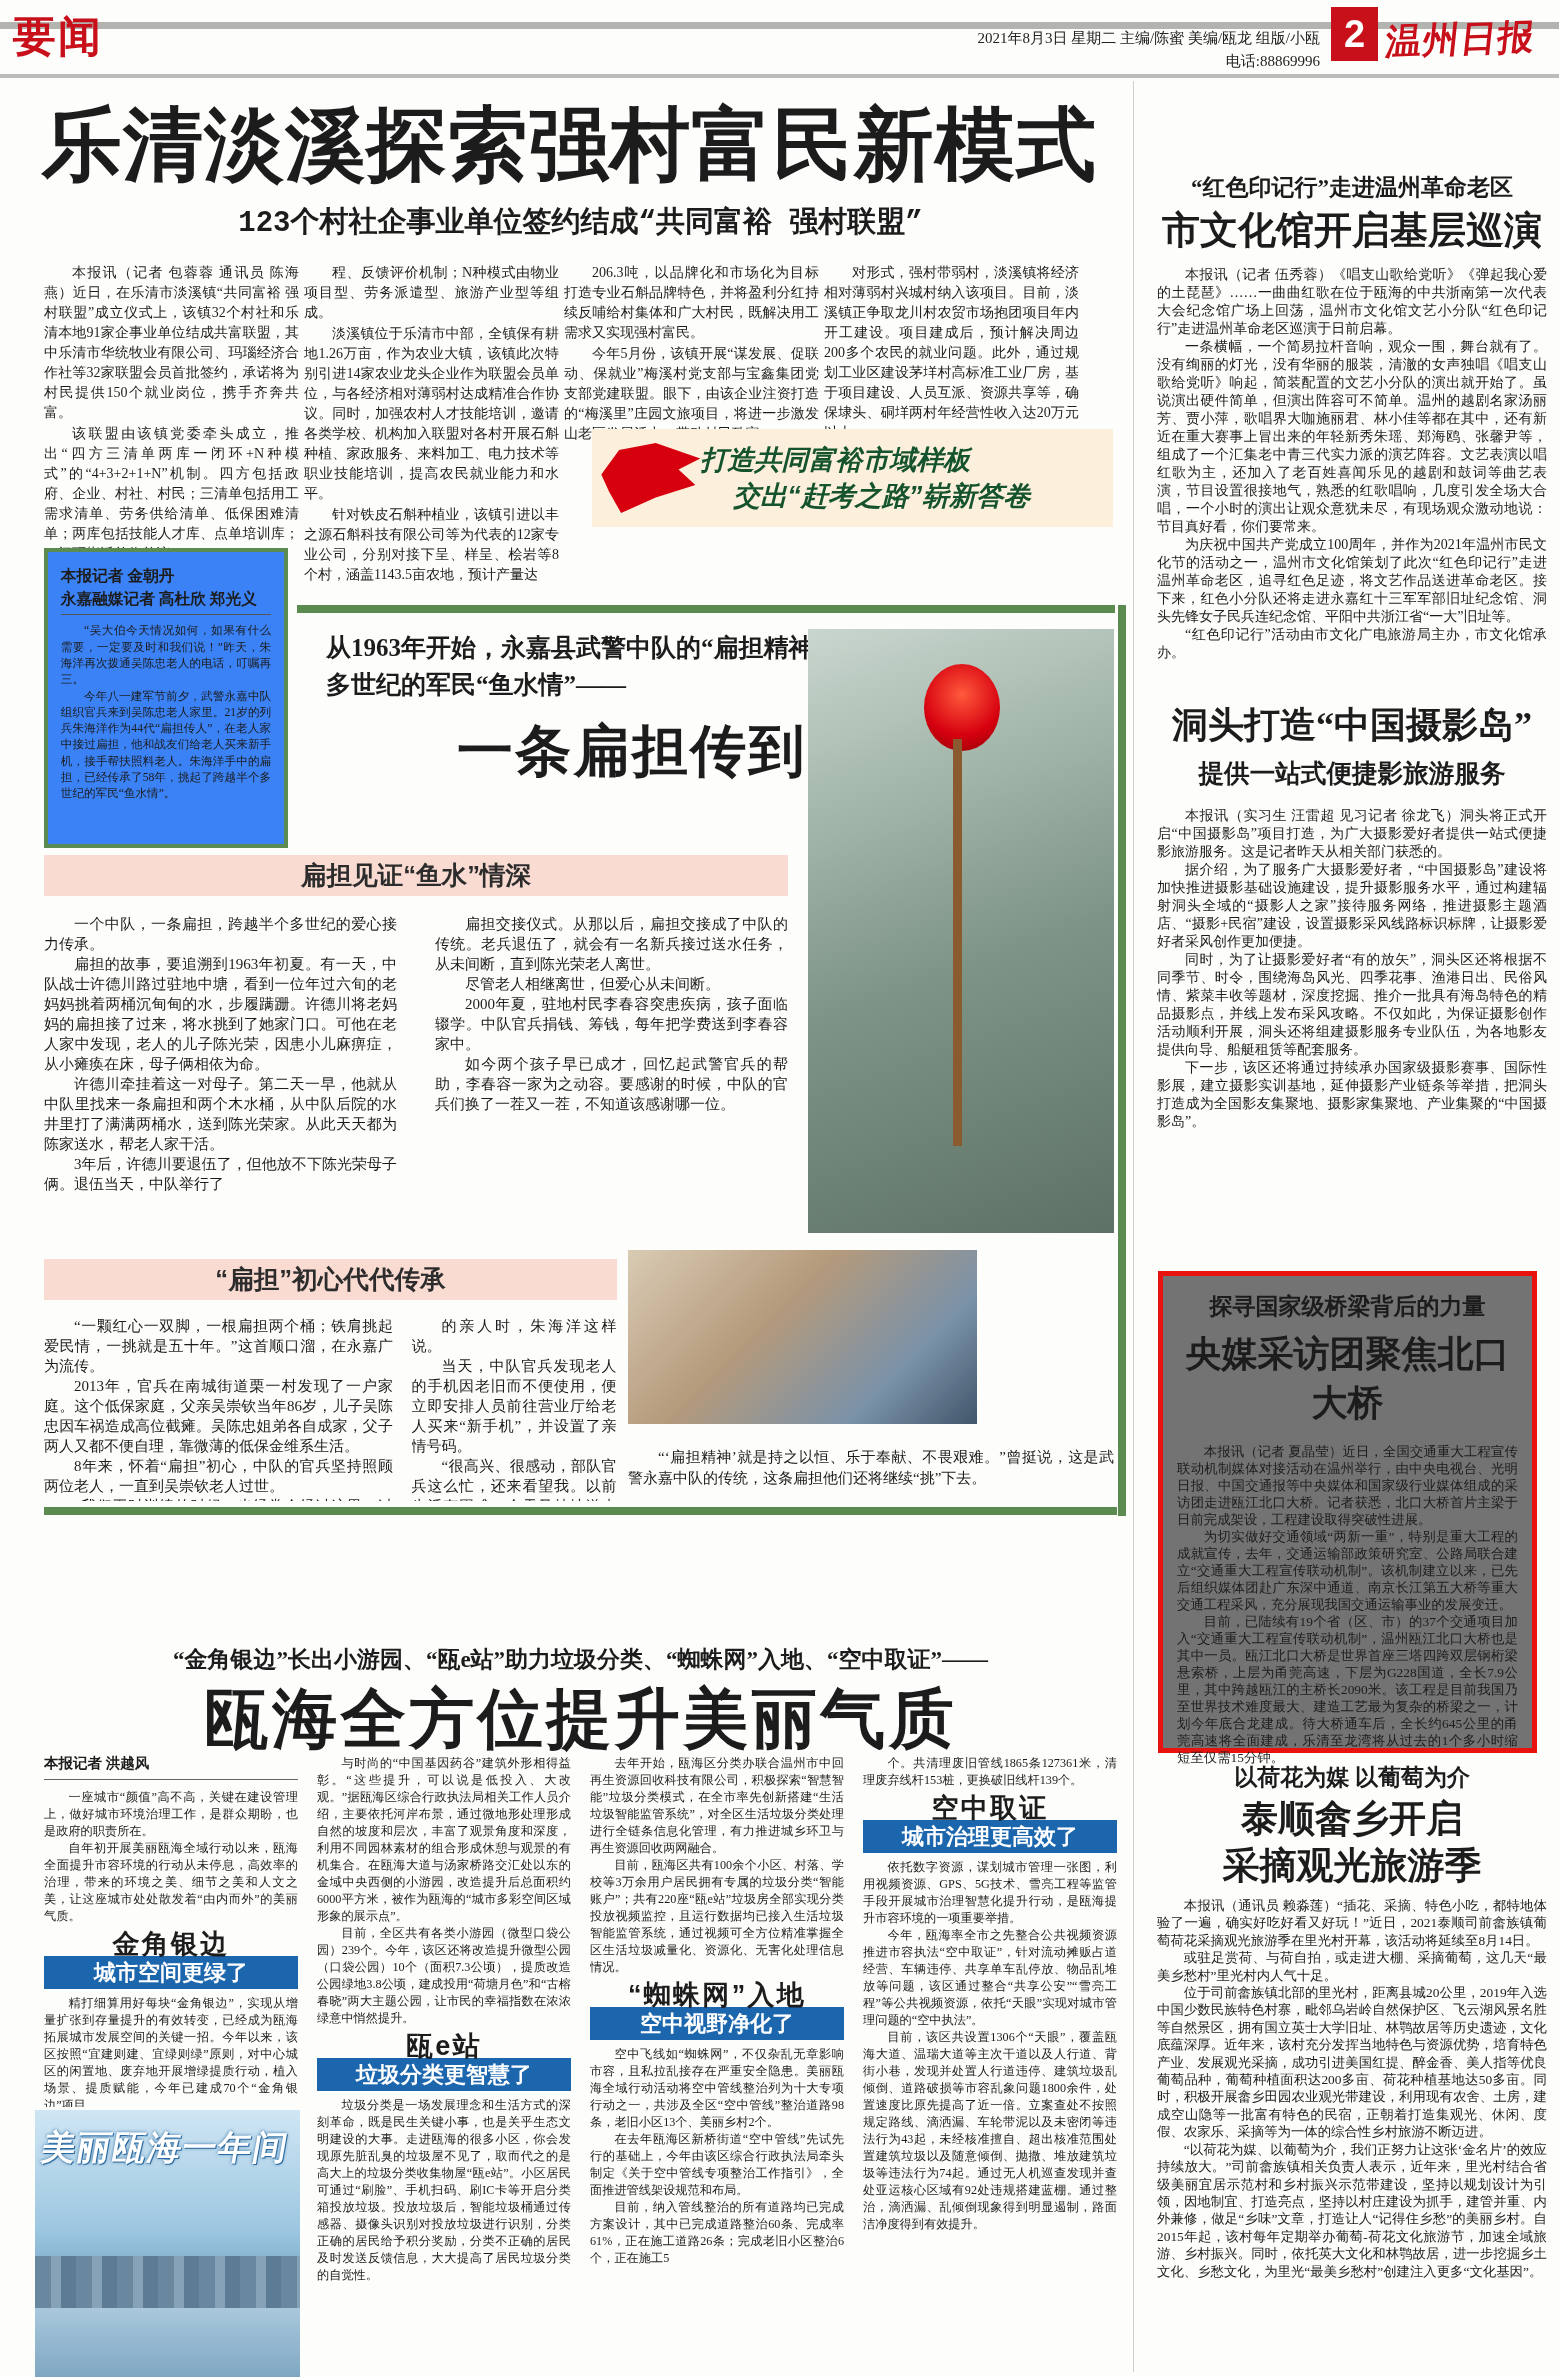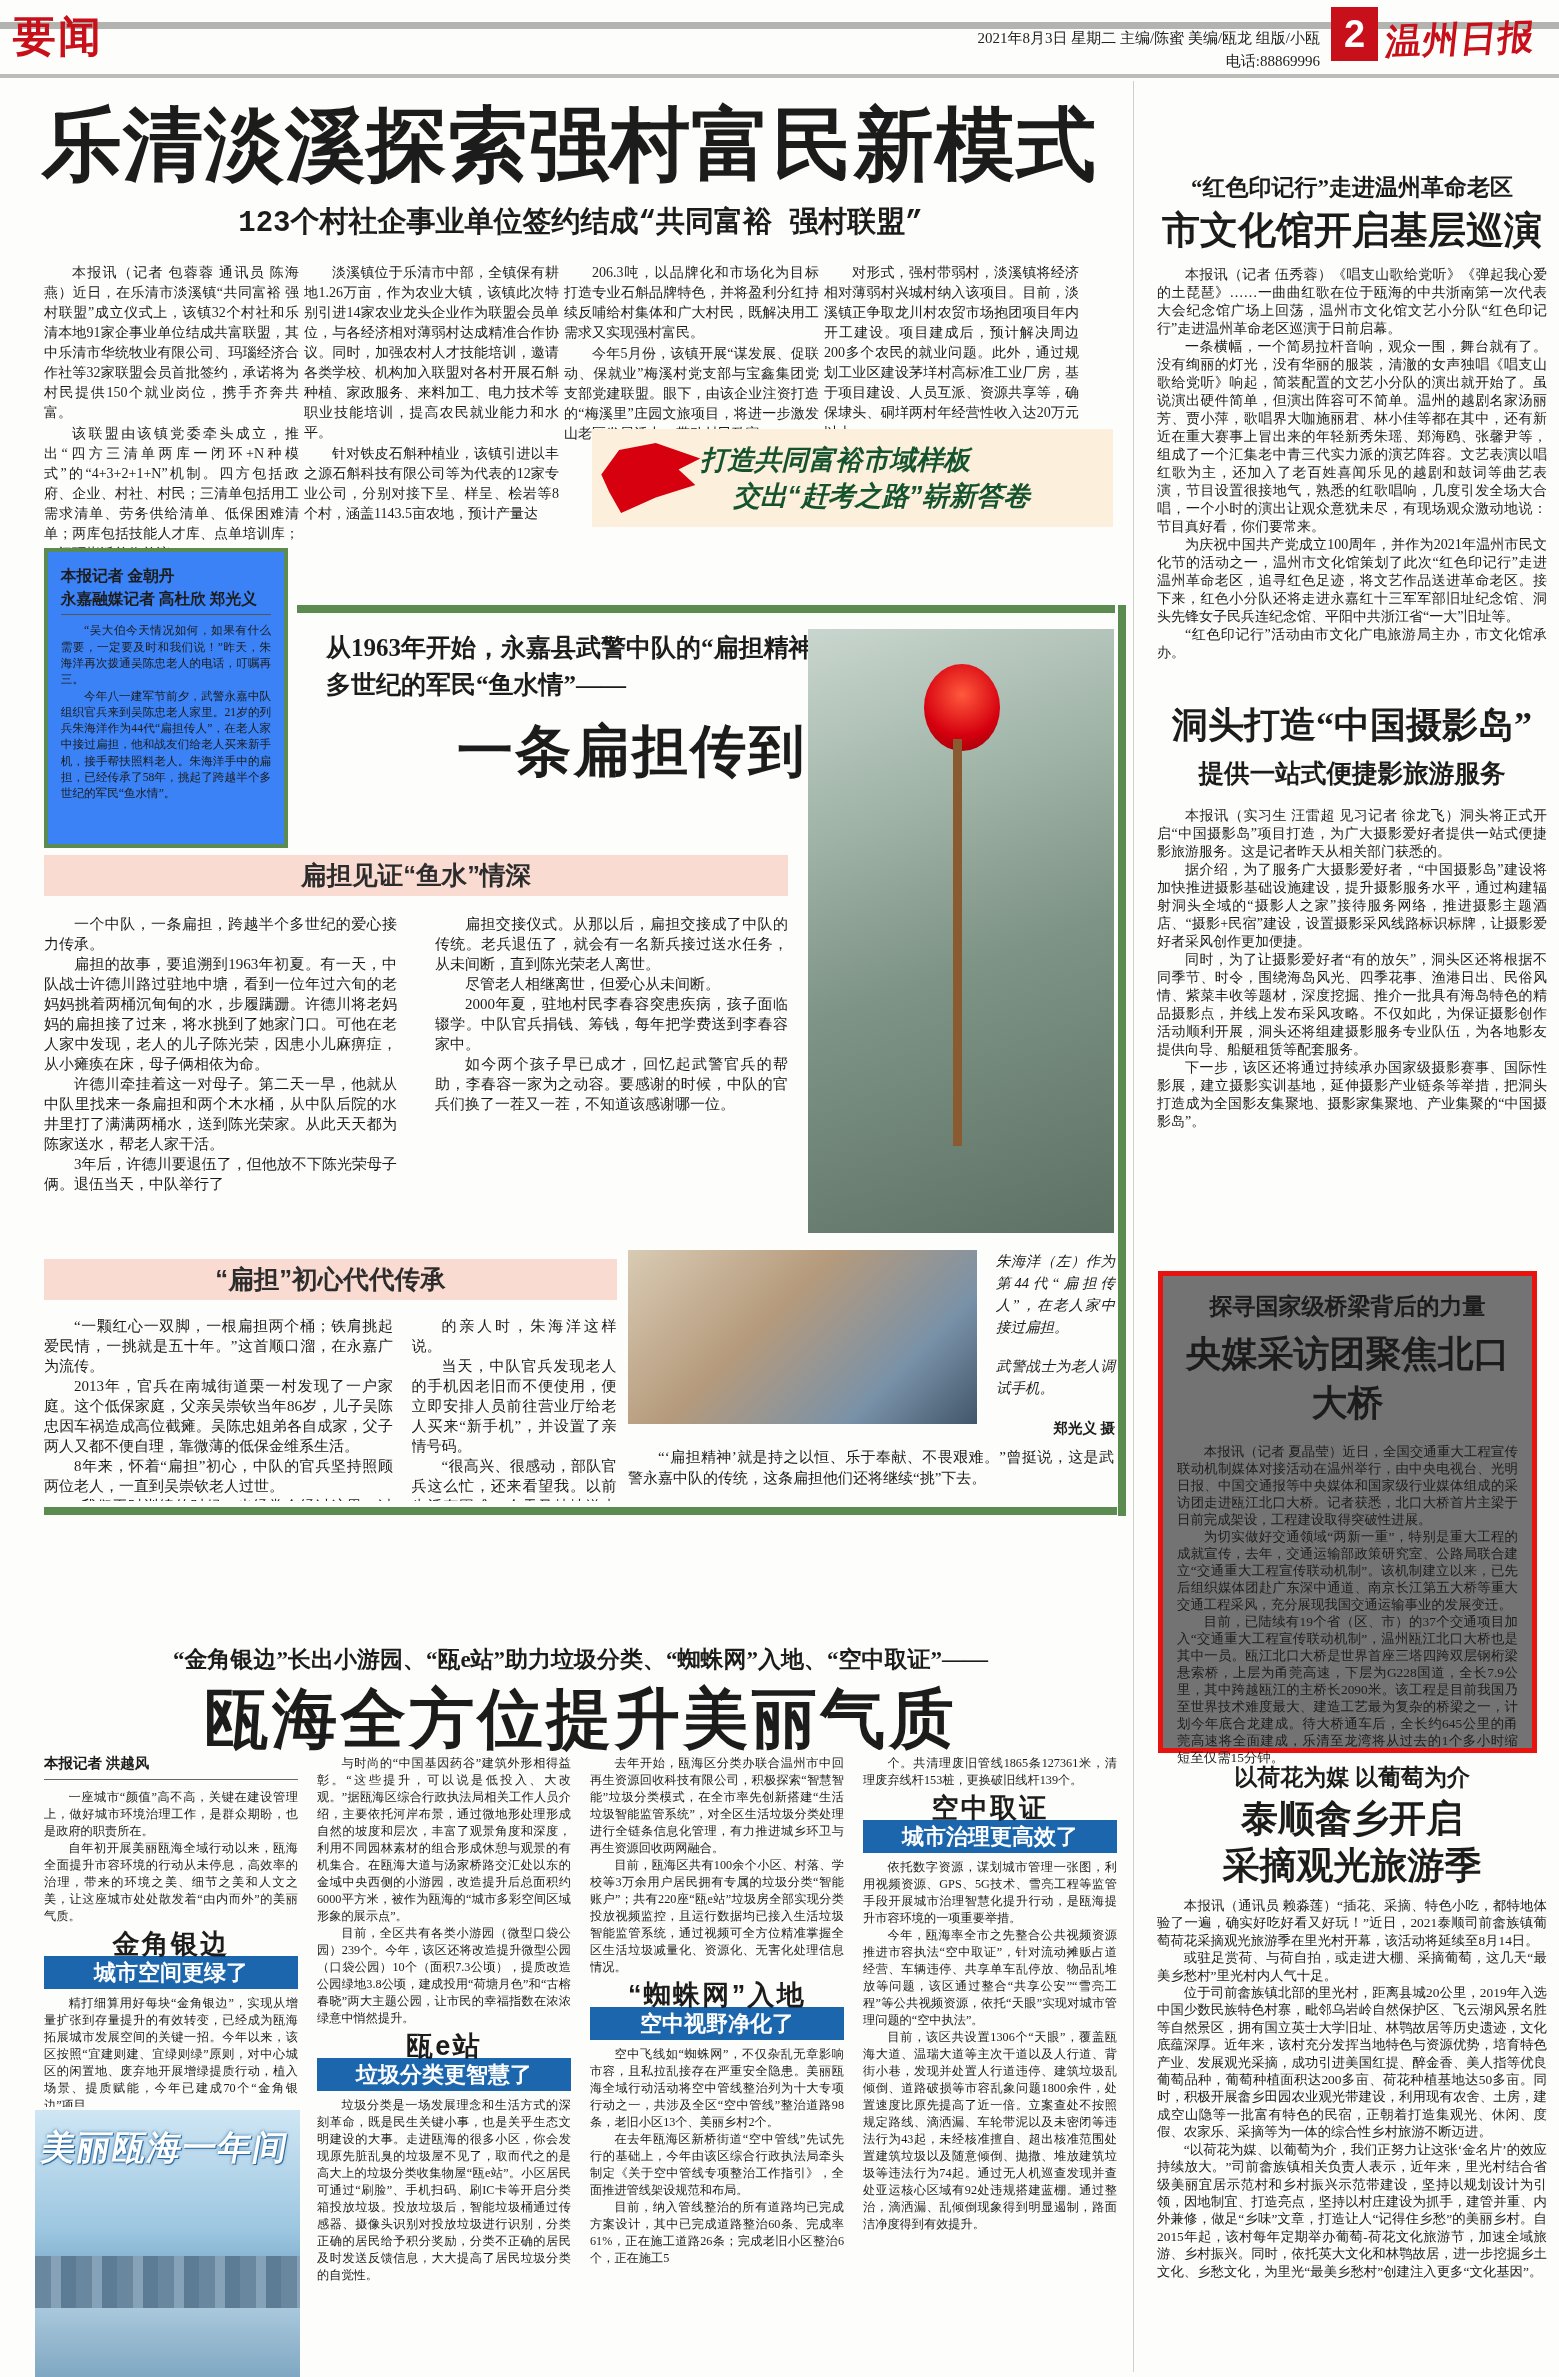--- a/index.html
+++ b/index.html
@@ -113,20 +113,21 @@
   <div id="header-rule" class="abs"></div>
 
   <div id="lead-headline" class="abs sans ctr">乐清淡溪探索强村富民新模式</div>
   <div id="lead-subhead" class="abs ctr">123个村社企事业单位签约结成“共同富裕 强村联盟”</div>
   <div id="lead-cols" class="abs">
     <div class="lead-col">
         <p class="para">本报讯（记者 包蓉蓉 通讯员 陈海燕）近日，在乐清市淡溪镇“共同富裕 强村联盟”成立仪式上，该镇32个村社和乐清本地91家企事业单位结成共富联盟，其中乐清市华统牧业有限公司、玛瑙经济合作社等32家联盟会员首批签约，承诺将为村民提供150个就业岗位，携手齐奔共富。</p>
         <p class="para">该联盟由该镇党委牵头成立，推出“四方三清单两库一闭环+N种模式”的“4+3+2+1+N”机制。四方包括政府、企业、村社、村民；三清单包括用工需求清单、劳务供给清单、低保困难清单；两库包括技能人才库、点单培训库；一闭环指派单收单流</p>
       </div>
     <div class="lead-col">
+        <p class="para">程、反馈评价机制；N种模式由物业项目型、劳务派遣型、旅游产业型等组成。</p>
         <p class="para">淡溪镇位于乐清市中部，全镇保有耕地1.26万亩，作为农业大镇，该镇此次特别引进14家农业龙头企业作为联盟会员单位，与各经济相对薄弱村达成精准合作协议。同时，加强农村人才技能培训，邀请各类学校、机构加入联盟对各村开展石斛种植、家政服务、来料加工、电力技术等职业技能培训，提高农民就业能力和水平。</p>
         <p class="para">针对铁皮石斛种植业，该镇引进以丰之源石斛科技有限公司等为代表的12家专业公司，分别对接下呈、样呈、桧岩等8个村，涵盖1143.5亩农地，预计产量达</p>
       </div>
     <div class="lead-col">
         <p class="para">206.3吨，以品牌化和市场化为目标打造专业石斛品牌特色，并将盈利分红持续反哺给村集体和广大村民，既解决用工需求又实现强村富民。</p>
         <p class="para">今年5月份，该镇开展“谋发展、促联动、保就业”梅溪村党支部与宝鑫集团党支部党建联盟。眼下，由该企业注资打造的“梅溪里”庄园文旅项目，将进一步激发山老区发展活力，带动村民致富。</p>
         <p class="para">今年，通过党建联盟支部结</p>
       </div>
     <div class="lead-col">
         <p class="para">对形式，强村带弱村，淡溪镇将经济相对薄弱村兴城村纳入该项目。目前，淡溪镇正争取龙川村农贸市场抱团项目年内开工建设。项目建成后，预计解决周边200多个农民的就业问题。此外，通过规划工业区建设茅垟村高标准工业厂房，基于项目建设、人员互派、资源共享等，确保埭头、硐垟两村年经营性收入达20万元以上。</p>
@@ -229,25 +230,20 @@
         <p class="para">“很高兴、很感动，部队官兵这么忙，还来看望我。以前生活有困难，今天又特地送来新手机。”吴陈忠说，每年过春节，官兵们都会送来春联、红灯笼等，有了官兵们的陪伴，他不觉得孤单。</p>
       </div>
   </div>
 
   <div id="soldier-photo-1" class="abs">
     <div class="tassel"></div>
     <div class="pole"></div>
   </div>
   <div id="soldier-photo-2" class="abs"></div>
 
-  <div id="caption-col" class="abs">
-    <p class="caption">朱海洋（左）作为第44代“扁担传人”，在老人家中接过扁担。</p>
-    <p class="caption">武警战士为老人调试手机。</p>
-    <div id="photo-credit">郑光义 摄</div>
-  </div>
   <p id="closing-paragraph" class="abs">“‘扁担精神’就是持之以恒、乐于奉献、不畏艰难。”曾挺说，这是武警永嘉中队的传统，这条扁担他们还将继续“挑”下去。</p>
 
   <div id="beauty-headline" class="abs ctr">瓯海全方位提升美丽气质</div>
   <div id="beauty-kicker" class="abs ctr">“金角银边”长出小游园、“瓯e站”助力垃圾分类、“蜘蛛网”入地、“空中取证”——</div>
 
   <div id="beauty-cols" class="abs">
     <div class="beauty-col" style="height:352px;">
       <div id="beauty-byline">本报记者 洪越风</div>
       <div>
           <p class="para">一座城市“颜值”高不高，关键在建设管理上，做好城市环境治理工作，是群众期盼，也是政府的职责所在。</p>

